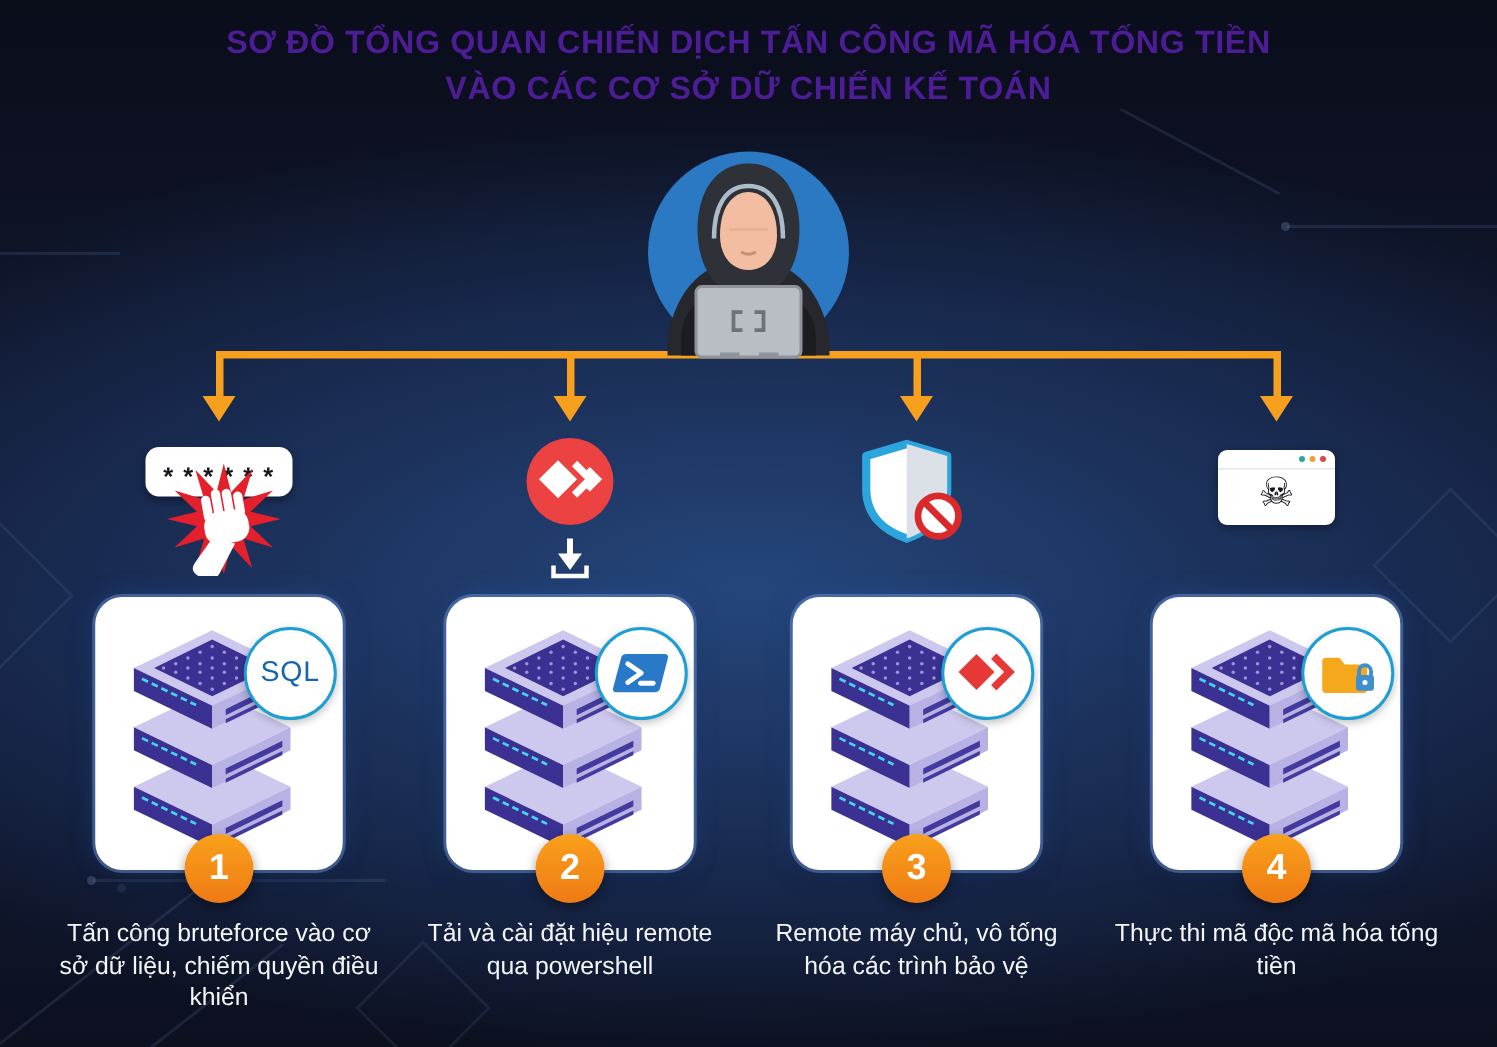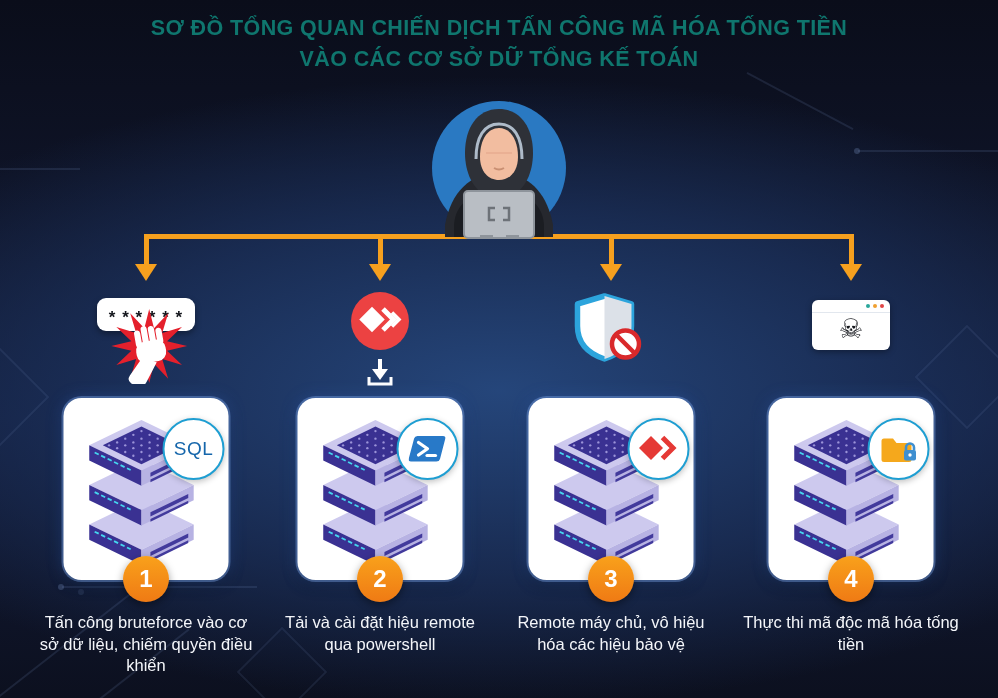--- a/index.html
+++ b/index.html
@@ -9,21 +9,21 @@
     background:
       radial-gradient(1000px 430px at 50% 56%, rgba(38,72,126,0.95) 0%, rgba(27,48,90,0.8) 42%, rgba(13,17,34,0) 73%),
       linear-gradient(180deg,#0a0d1a 0%, #10162c 38%, #131c3a 60%, #0c101f 100%);
   }
   .trace{position:absolute;background:rgba(120,145,195,0.16);}
   .trace-dot{position:absolute;width:6px;height:6px;border-radius:50%;background:rgba(130,155,205,0.28);}
   .hex{position:absolute;border:2px solid rgba(120,145,195,0.12);transform:rotate(45deg);}
 
   .title{
     position:absolute;top:13px;left:0;width:100%;text-align:center;
-    color:#0f766e;font-weight:bold;font-size:21.5px;line-height:31px;letter-spacing:0.4px;
+    color:#4c1d95;font-weight:bold;font-size:21.5px;line-height:31px;letter-spacing:0.4px;
   }
 
   .hacker{position:absolute;left:424px;top:95px;width:150px;height:150px;}
 
   
   .h-line{position:absolute;left:146px;top:234px;width:707px;height:5px;background:#F6A01E;border-radius:3px;}
   .v-line{position:absolute;top:234px;width:5px;height:32px;background:#F6A01E;}
   .arrow-head{position:absolute;top:264px;width:0;height:0;
     border-left:11px solid transparent;border-right:11px solid transparent;border-top:17px solid #F6A01E;}
 
@@ -87,21 +87,21 @@
 <div class="trace" style="left:-30px;top:640px;width:200px;height:2px;transform:rotate(-38deg);"></div>
 <div class="trace" style="left:10px;top:690px;width:200px;height:2px;transform:rotate(-38deg);"></div>
 <div class="trace-dot" style="left:78px;top:589px;opacity:.5;"></div>
 <div class="hex" style="left:930px;top:340px;width:70px;height:70px;"></div>
 <div class="hex" style="left:-40px;top:360px;width:70px;height:70px;"></div>
 <div class="hex" style="left:250px;top:640px;width:60px;height:60px;"></div>
 <div class="trace" style="left:740px;top:100px;width:120px;height:2px;transform:rotate(28deg);"></div>
 
 <div class="title">
   <div>SƠ ĐỒ TỔNG QUAN CHIẾN DỊCH TẤN CÔNG MÃ HÓA TỐNG TIỀN</div>
-  <div>VÀO CÁC CƠ SỞ DỮ TỔNG KẾ TOÁN</div>
+  <div>VÀO CÁC CƠ SỞ DỮ CHIẾN KẾ TOÁN</div>
 </div>
 
 <div class="h-line"></div>
 <div class="v-line" style="left:144px;"></div>
 <div class="v-line" style="left:378px;"></div>
 <div class="v-line" style="left:609px;"></div>
 <div class="v-line" style="left:849px;"></div>
 <div class="arrow-head" style="left:135px;"></div>
 <div class="arrow-head" style="left:369px;"></div>
 <div class="arrow-head" style="left:600px;"></div>
@@ -226,21 +226,21 @@
     <div class="badge">
       <svg width="40" height="28" viewBox="0 0 40 28">
         <rect x="4" y="4.5" width="17" height="17" transform="rotate(45 12.5 13)" fill="#E53935"></rect>
         <polyline points="24,2.5 34.5,13 24,23.5" stroke="#E53935" stroke-width="5" fill="none"></polyline>
       </svg>
     </div>
   </div>
   <div class="num-badge">
     <span>3</span>
   </div>
-  <div class="caption">Remote máy chủ, vô hiệu hóa các hiệu bảo vệ</div>
+  <div class="caption">Remote máy chủ, vô tống hóa các trình bảo vệ</div>
 </div>
 
 <div class="column c4">
   <div class="step-icon center-x">
     <div class="mal-win">
       <div class="mal-bar"></div>
       <div class="mal-dots">
         <span style="background:#2AA79B"></span>
           <span style="background:#F0A030"></span>
           <span style="background:#E04545"></span>

